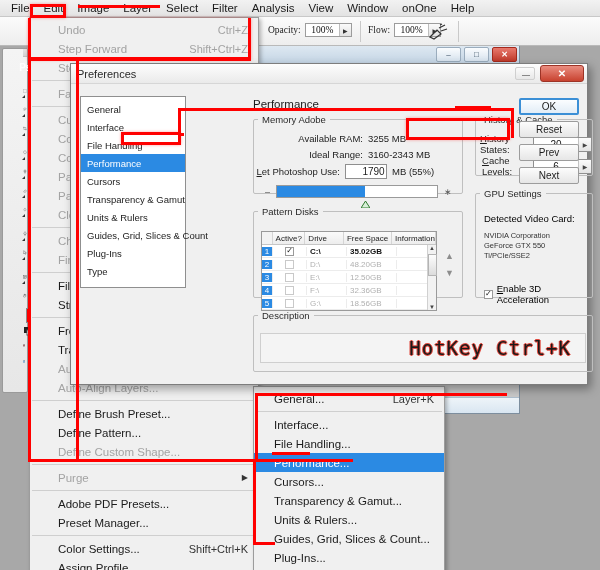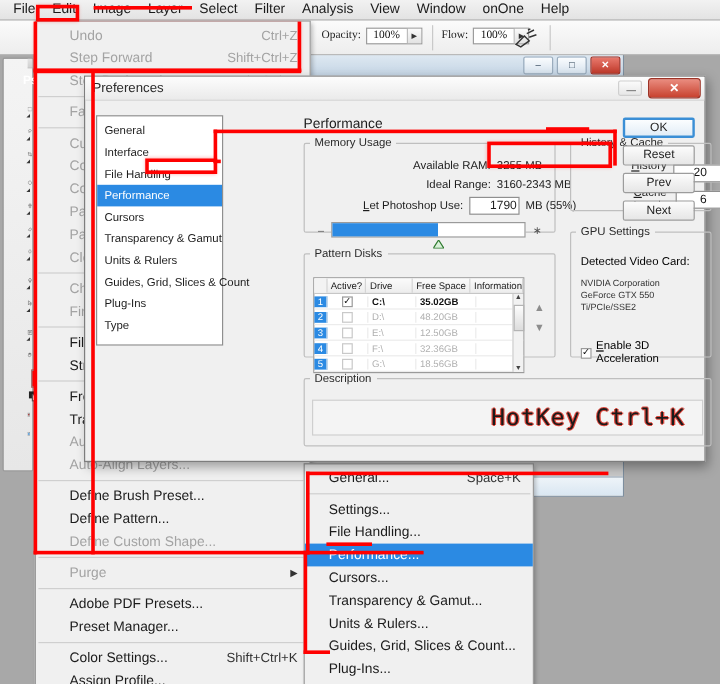--- a/index.html
+++ b/index.html
@@ -186,21 +186,21 @@
   fieldset.grp > legend{
     font-size:9.5px; color:#2a2a2a; padding:0 4px; margin-left:4px;
   }
 
   .g-memory{ left:182px; top:30px; width:210px; height:80px; }
   .g-scratch{ left:182px; top:122px; width:210px; height:92px; }
   .g-history{ left:404px; top:30px; width:118px; height:62px; }
   .g-gpu{ left:404px; top:104px; width:118px; height:110px; }
   .g-desc{ left:182px; top:226px; width:340px; height:62px; }
 
-  .row{ display:flex; align-items:center; font-size:9.5px; color:#1d1d1d;margin-left:46px; }
+  .row{ display:flex; align-items:center; font-size:9.5px; color:#1d1d1d; }
   .lbl-r{ text-align:right; }
 
   .memrow{ position:absolute; }
   .spinbox{
     display:inline-flex; align-items:center; border:1px solid #8f8f8f; background:#fff; height:15px;
   }
   .spinbox .sv{ width:44px; text-align:center; font-size:10px; color:#111; }
   .spinbox .sa{
     width:13px;height:13px; border-left:1px solid #c4c4c4;
     background:linear-gradient(#fbfbfb,#e3e3e3);
@@ -520,25 +520,25 @@
         <span class="acc">Shift+Ctrl+K</span>
       </div>
       <div class="mrow">
         <span class="lbl">Assign Profile...</span>
       </div>
     </div>
 
   <div class="prefsub" id="prefsub">
       <div class="mrow">
         <span class="lbl">General...</span>
-        <span class="acc">Space+K</span>
-      </div>
-      <div class="msep"></div>
-      <div class="mrow">
-        <span class="lbl">Settings...</span>
+        <span class="acc">Layer+K</span>
+      </div>
+      <div class="msep"></div>
+      <div class="mrow">
+        <span class="lbl">Interface...</span>
       </div>
       <div class="mrow">
         <span class="lbl">File Handling...</span>
       </div>
       <div class="mrow sel">
         <span class="lbl">Performance...</span>
       </div>
       <div class="mrow">
         <span class="lbl">Cursors...</span>
       </div>
@@ -574,21 +574,21 @@
           <div class="catitem">Transparency &amp; Gamut</div>
           <div class="catitem">Units &amp; Rulers</div>
           <div class="catitem">Guides, Grid, Slices &amp; Count</div>
           <div class="catitem">Plug-Ins</div>
           <div class="catitem">Type</div>
         </div>
 
       <div class="pane-title">Performance</div>
 
       <fieldset class="grp g-memory">
-        <legend>Memory Usage</legend>
+        <legend>Memory Adobe</legend>
         <div class="row memrow" style="left:0;top:8px;width:190px;justify-content:flex-end;gap:5px;">
           <span class="lbl-r">Available RAM:</span>
           <span style="width:76px;">3255 MB</span>
         </div>
         <div class="row memrow" style="left:0;top:24px;width:190px;justify-content:flex-end;gap:5px;">
           <span class="lbl-r">Ideal Range:</span>
           <span style="width:76px;">3160-2343 MB</span>
         </div>
         <div class="row memrow" style="left:0;top:39px;width:200px;justify-content:flex-end;gap:5px;">
           <span class="lbl-r"><u>L</u>et Photoshop Use:</span>

